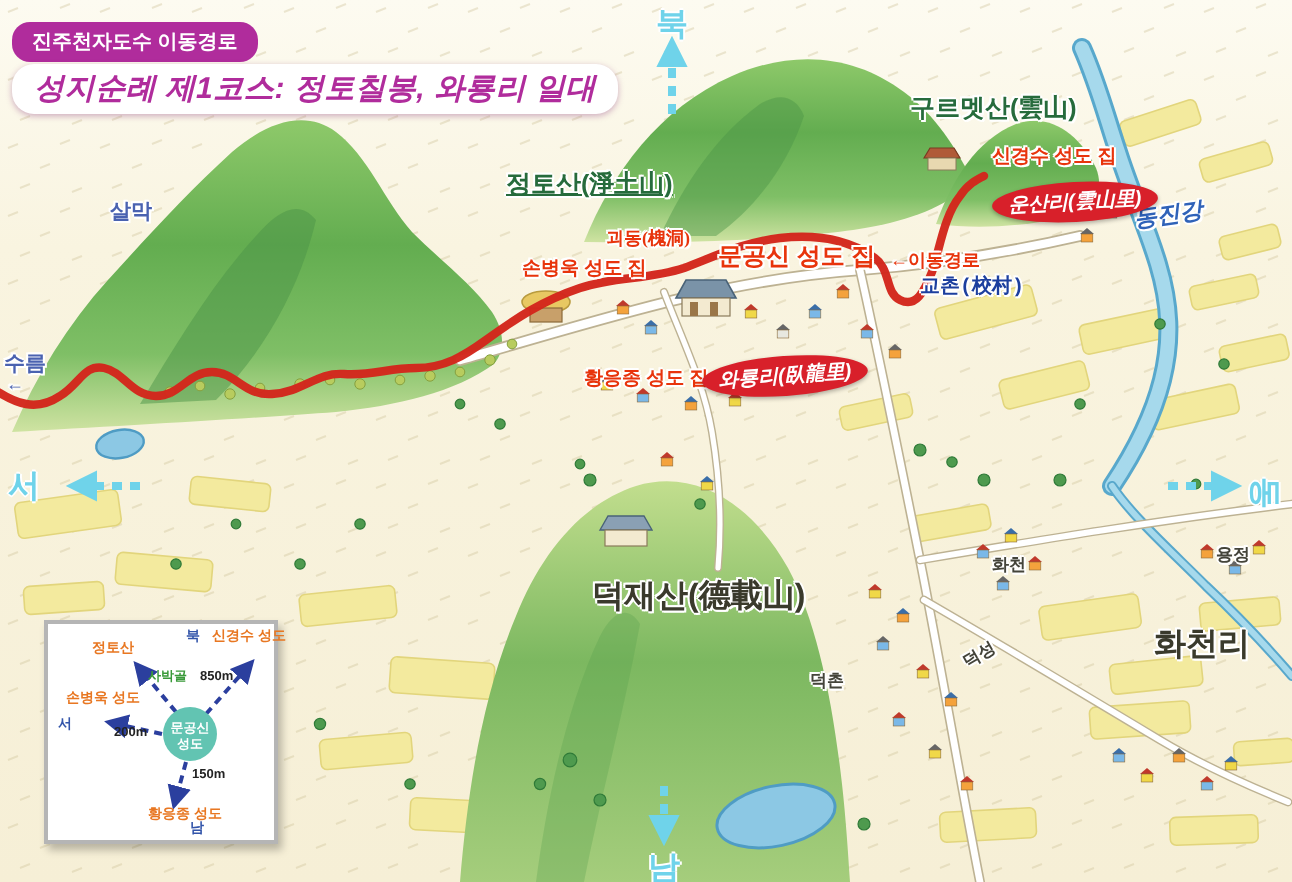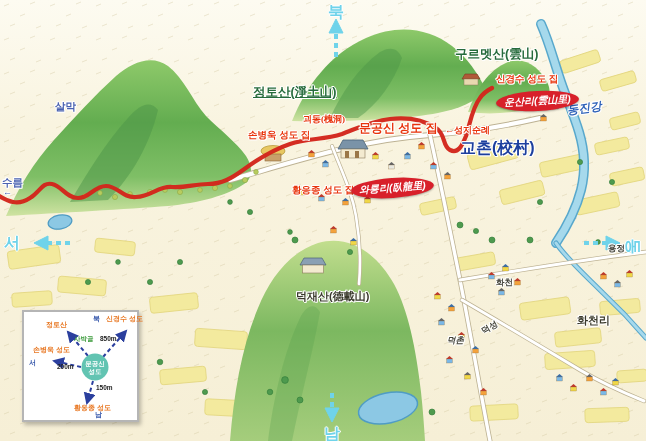--- a/index.html
+++ b/index.html
@@ -8,24 +8,24 @@
          background:linear-gradient(180deg,#fdfbf1 0%,#f9f4e0 28%,#f6efd6 100%);}
   svg{display:block;}
   .bgsvg{position:absolute;left:0;top:0;}
 
   
   .lbl{position:absolute;white-space:nowrap;font-weight:bold;line-height:1;
        text-shadow:-1px 0 #fff,1px 0 #fff,0 -1px #fff,0 1px #fff,1px 1px #fff,-1px -1px #fff;}
   .lbl.green{color:#266b3c;font-size:12.5px;}
   .lbl.red{color:#e8340c;font-size:9.5px;}
   .lbl.red.sm{font-size:9px;font-family:Liberation Serif, serif;}
-  .lbl.navy{color:#1c3f9e;font-size:16px;}
+  .lbl.navy{color:#1c3f9e;font-size:10px;font-family:Liberation Mono, monospace;}
   .lbl.blue{color:#4a62b0;font-size:10.5px;}
   .lbl.river{color:#2f62b8;font-size:11.5px;font-style:italic;}
-  .lbl.dark{color:#3a3a2c;font-size:11px;font-weight:bold;}
+  .lbl.dark{color:#3a3a2c;font-size:16px;font-weight:bold;}
   .lbl.dksm{color:#44443a;font-size:8.5px;font-weight:bold;}
   .arrow-ic{font-weight:bold;}
 
   
   .compass{position:absolute;color:#6fd3ea;font-size:16px;font-weight:bold;
            text-shadow:-1px 0 #fff,1px 0 #fff,0 -1px #fff,0 1px #fff;}
   .compass.east{transform:rotate(90deg);}
 
   
   .title-wrap{position:absolute;left:6px;top:11px;}
@@ -274,36 +274,40 @@
   <div class="lbl blue" style="left:2px;top:177px;">수름</div>
   <div class="lbl blue arrow-ic" style="left:3px;top:188px;font-size:9px;">←</div>
 
   <div class="lbl green" style="left:253px;top:86px;text-decoration:underline;">정토산(淨土山)</div>
   <div class="lbl green" style="left:455px;top:48px;text-align:right;">구르멧산(雲山)</div>
   <div class="lbl dark" style="left:296px;top:291px;">덕재산(德載山)</div>
 
   <div class="lbl red" style="left:496px;top:74px;">신경수 성도 집</div>
   <div class="lbl red sm" style="left:303px;top:115px;">괴동(槐洞)</div>
   <div class="lbl red" style="left:359px;top:122px;font-size:12px;">문공신 성도 집</div>
-  <div class="lbl red" style="left:248px;top:130px;">손병욱 성도 집</div>
+  <div class="lbl red" style="left:261px;top:130px;">손병욱 성도 집</div>
   <div class="lbl red" style="left:292px;top:185px;">황응종 성도 집</div>
-  <div class="lbl red sm" style="left:445px;top:126px;"><span class="arrow-ic">←</span><span>성지순례</span></div>
+  <div class="lbl red sm" style="left:445px;top:126px;"><span class="arrow-ic">←</span><span>이동경로</span></div>
   <div class="lbl navy" style="left:460px;top:140px;">교촌(校村)</div>
 
   <div class="lbl river" style="left:567px;top:103px;transform:rotate(-8deg);">동진강</div>
 
   <div class="badge" style="left:496px;top:91px;transform:rotate(-3deg);">운산리(雲山里)</div>
   <div class="badge" style="left:351px;top:178px;transform:rotate(-4deg);">와룡리(臥龍里)</div>
 
   <div class="lbl dksm" style="left:484px;top:278px;padding-left:12px;">화천</div>
-  <div class="lbl dksm" style="left:608px;top:244px;">용정</div>
+  <div class="lbl dksm" style="left:608px;top:273px;">용정</div>
   <div class="lbl dksm" style="left:481px;top:323px;transform:rotate(-30deg);">덕성</div>
-  <div class="lbl dksm" style="left:447px;top:336px;font-style:italic;">덕촌</div>
+  <div class="lbl dksm" style="left:405px;top:336px;">덕촌</div>
   <div class="lbl dark" style="left:577px;top:315px;">화천리</div>
 
+  <div class="title-wrap">
+    <div><span class="title-sub">진주천자도수 이동경로</span></div>
+    <div><span class="title-main">성지순례 제1코스: 정토칠봉, 와룡리 일대</span></div>
+  </div>
 
   <div class="inset">
     <svg width="113" height="108" viewBox="0 0 113 108">
       <g stroke="#2b3f9e" stroke-width="2" stroke-dasharray="4 3" fill="none">
         <line x1="79" y1="45" x2="102" y2="19" marker-end="url(#ah)"></line>
         <line x1="64" y1="44" x2="44" y2="20" marker-end="url(#ah)"></line>
         <line x1="57" y1="55" x2="30" y2="49" marker-end="url(#ah)"></line>
         <line x1="69" y1="69" x2="63" y2="91" marker-end="url(#ah)"></line>
       </g>
       <circle cx="71" cy="55" r="13.5" fill="#62c4b2"></circle>

